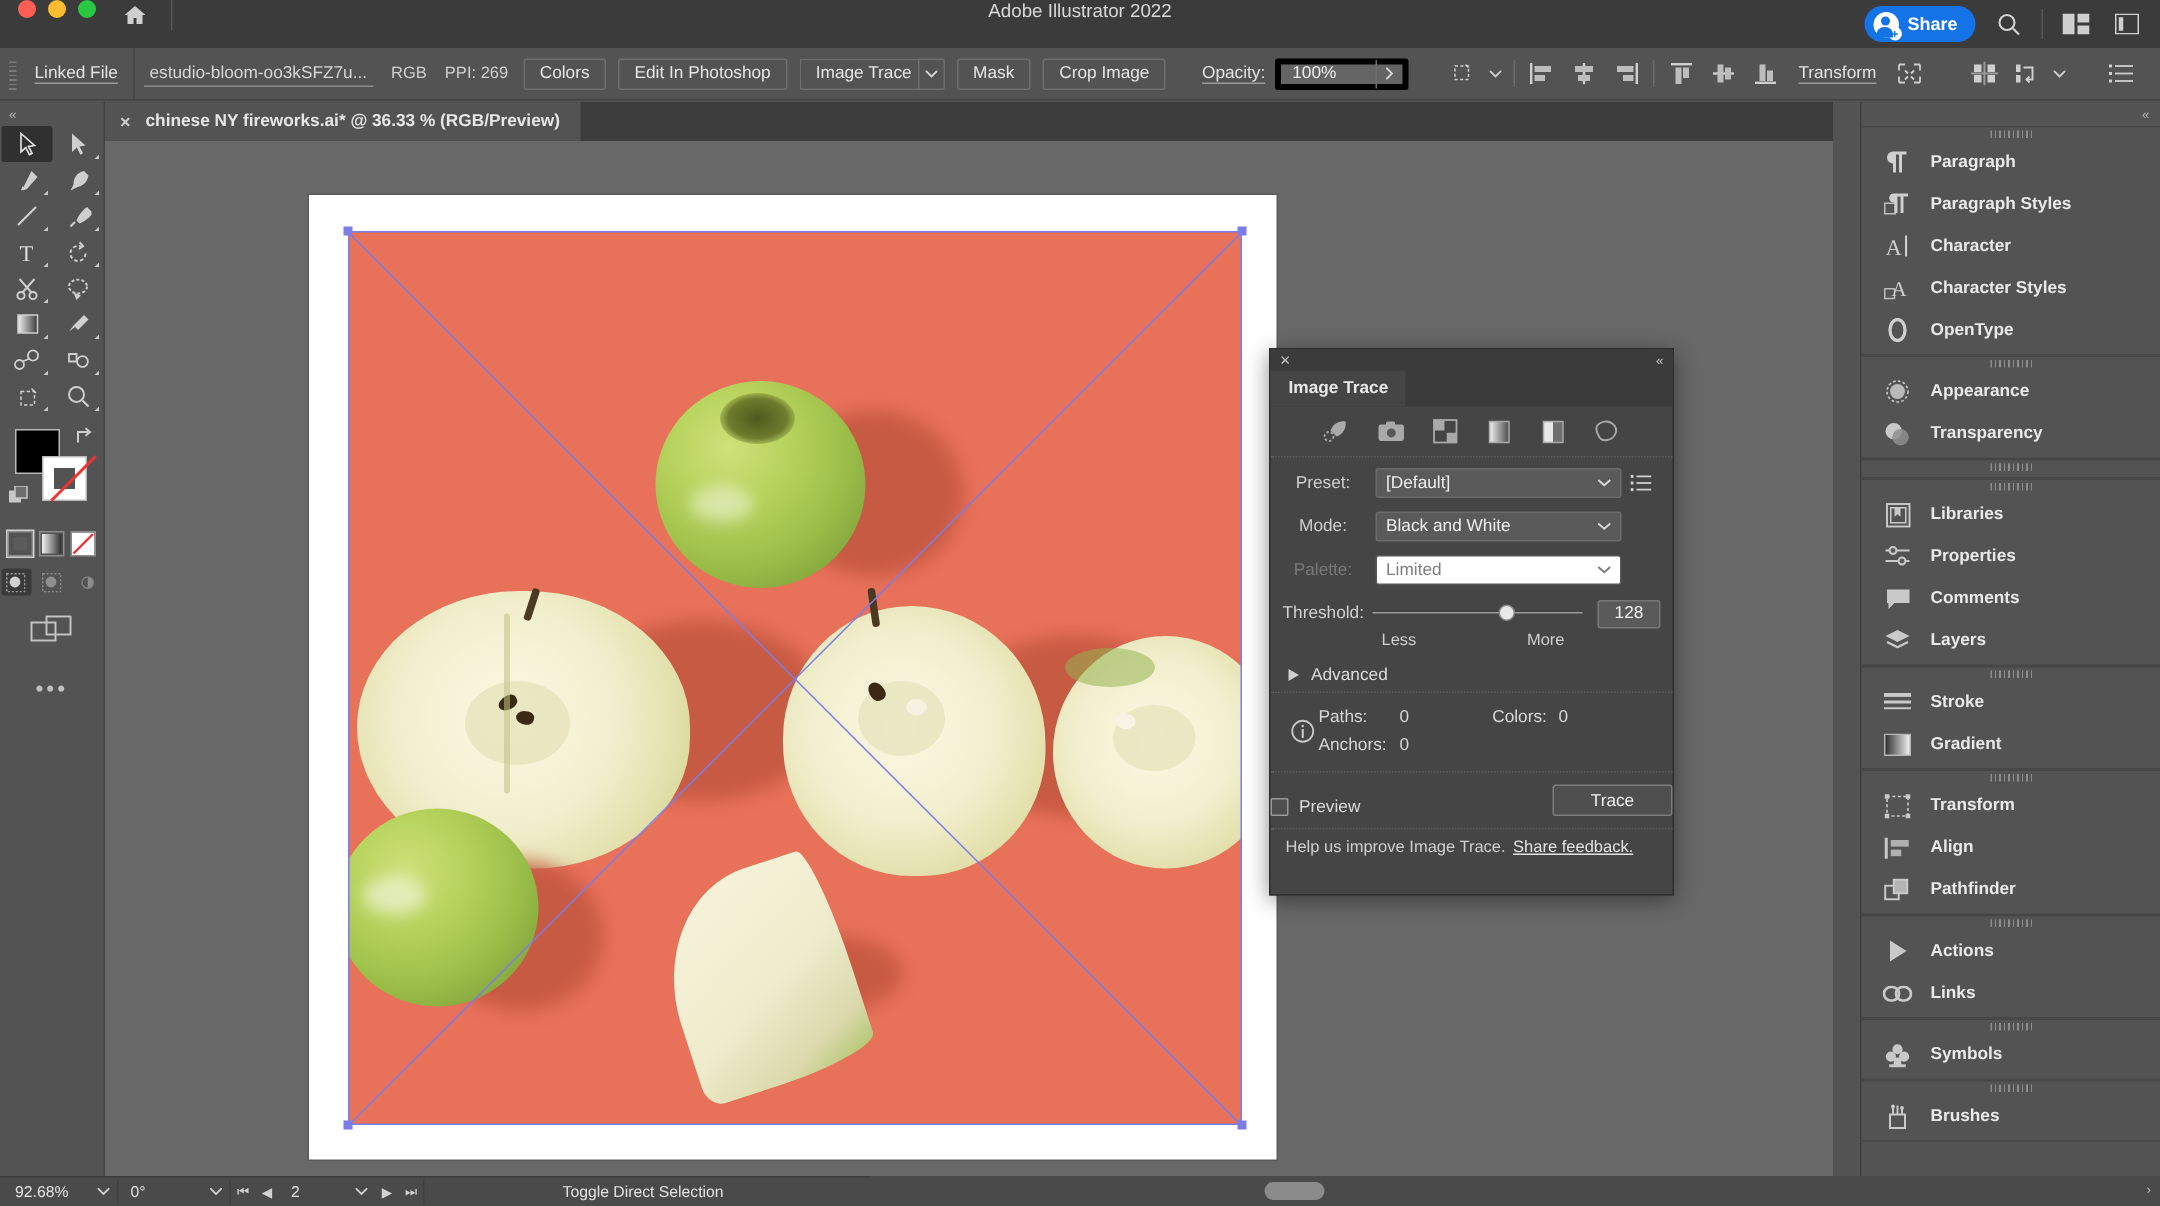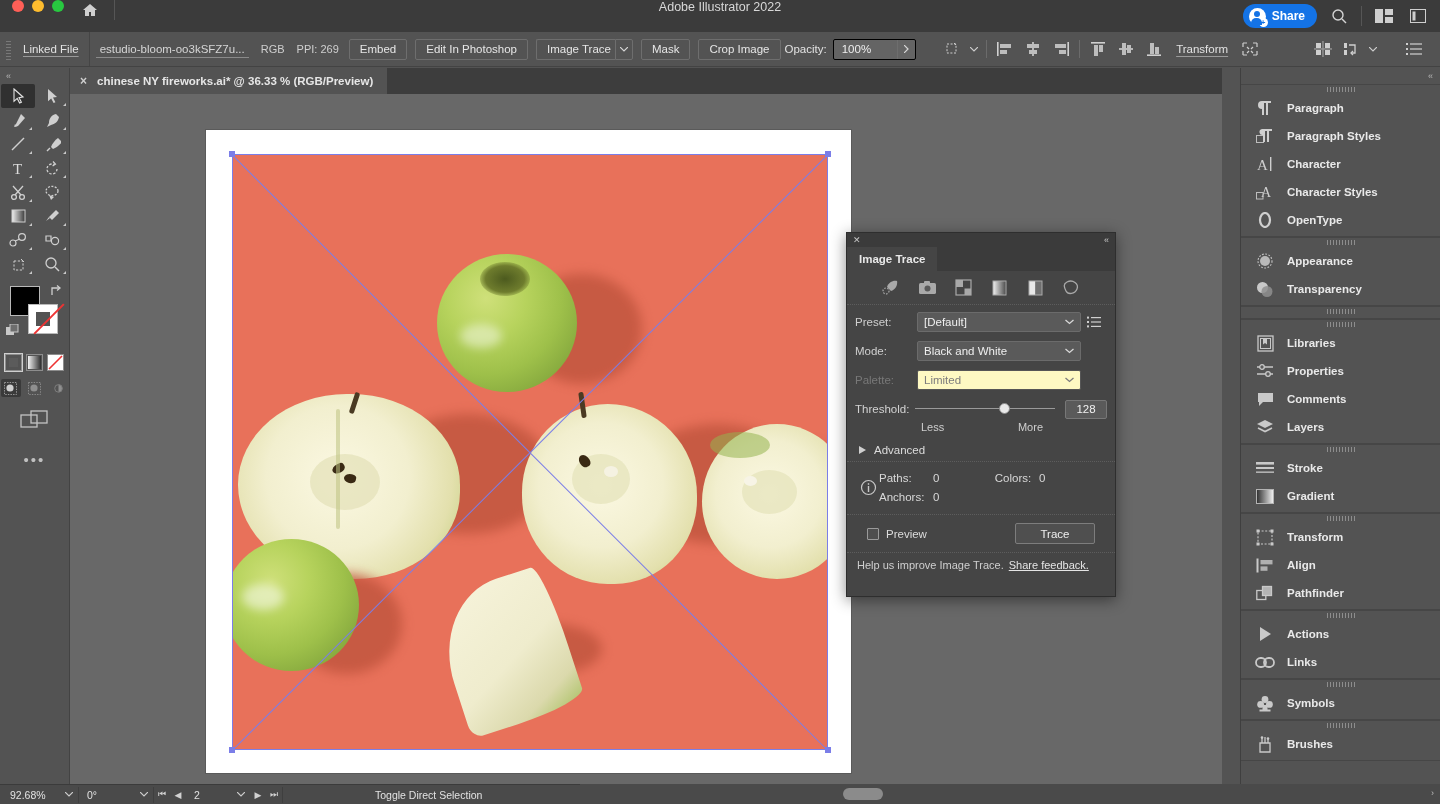--- a/index.html
+++ b/index.html
@@ -60,23 +60,23 @@
   .cb-btn{
     height:21px; border:1px solid #6e6e6e; border-radius:2px;
     color:#e6e6e6; font-size:11.5px; display:flex;align-items:center;
     padding:0 10px; margin:0 4px; background:#535353;
   }
   .cb-btn.split{ padding-right:4px; margin-right:0; border-right:none; border-radius:2px 0 0 2px;}
   .cb-split-arrow{
     height:21px; width:18px; border:1px solid #6e6e6e; border-radius:0 2px 2px 0;
     display:flex;align-items:center;justify-content:center;margin-right:4px; background:#535353;
   }
-  .opacity-label{font-size:11.5px;color:#e2e2e2;text-underline-offset:3px;text-decoration-color:#9a9a9a;margin-left:0;}
+  .opacity-label{font-size:11.5px;color:#e2e2e2;text-decoration:underline;text-underline-offset:3px;text-decoration-color:#9a9a9a;margin-left:20px;}
   .opacity-box{
-    margin-left:6px;height:21px;background:#646464;border:1px solid #000000;border-radius:2px;
+    margin-left:6px;height:21px;background:#646464;border:4px solid #000000;border-radius:2px;
     display:flex;align-items:center;
   }
   .opacity-val{font-size:11.5px;color:#eee;padding:0 26px 0 8px;}
   .opacity-arrow{width:18px;height:19px;display:flex;align-items:center;justify-content:center;border-left:1px solid #6e6e6e;}
   .cb-icon{width:26px;height:24px;display:flex;align-items:center;justify-content:center;margin:0 1px;}
   .cb-group{display:flex;align-items:center;}
   .vdiv{width:1px;height:18px;background:#6b6b6b;margin:0 4px;}
 
   
   .tabbar{
@@ -160,28 +160,28 @@
   }
   .it-titlebar{height:14px;background:#3b3b3b;display:flex;align-items:center;justify-content:space-between;padding:0 6px;}
   .it-x{font-size:9px;color:#c6c6c6;}
   .it-chev{font-size:9px;color:#c6c6c6;}
   .it-tabs{height:24px;background:#3b3b3b;display:flex;align-items:flex-end;}
   .it-tab{height:24px;padding:0 12px;background:#454545;display:flex;align-items:center;
     font-size:11.5px;color:#e8e8e8;font-weight:bold;}
   .it-iconrow{height:34px;display:flex;align-items:center;justify-content:center;gap:16px;border-bottom:1px dotted #5d5d5d;}
   .it-ico{width:20px;height:18px;display:flex;align-items:center;justify-content:center;}
   .it-row{display:flex;align-items:center;height:25px;margin-top:4px;padding:0 8px;}
-  .it-lbl{width:62px;text-align:left;font-size:11.5px;color:#cfcfcf;padding-right:8px;}
+  .it-lbl{width:62px;text-align:center;font-size:11.5px;color:#cfcfcf;padding-right:8px;}
   .it-lbl.dim{color:#787878;}
   .it-select{
     flex:1;height:20px;background:#5a5a5a;border:1px solid #6b6b6b;border-radius:2px;
     display:flex;align-items:center;justify-content:space-between;padding:0 6px;
     font-size:11.5px;color:#efefef;
   }
-  .it-select.dim{background:#fef9c3;border-color:#565656;color:#7d7d7d;}
+  .it-select.dim{background:#ffffff;border-color:#565656;color:#7d7d7d;}
   .it-side{width:26px;display:flex;align-items:center;justify-content:center;}
   .thr-row{display:flex;align-items:center;padding:0 8px;height:22px;margin-top:6px;}
   .thr-lbl{font-size:11.5px;color:#d2d2d2;padding-right:6px;}
   .slider{position:relative;flex:1;height:14px;}
   .slider .track{position:absolute;top:6px;left:0;right:0;height:1px;background:#9a9a9a;}
   .slider .knob{position:absolute;top:1px;left:60%;width:11px;height:11px;border-radius:50%;
     background:#e9e9e9;border:1px solid #8a8a8a;}
   .thr-box{width:42px;height:19px;margin-left:10px;background:#5a5a5a;border:1px solid #777;
     border-radius:2px;color:#f0f0f0;font-size:11.5px;display:flex;align-items:center;justify-content:center;}
   .lessmore{display:flex;justify-content:space-between;padding:0 72px 0 74px;font-size:11px;color:#cfcfcf;margin-top:1px;}
@@ -189,21 +189,21 @@
     border-bottom:1px dotted #5d5d5d;}
   .adv-tri{width:0;height:0;border-left:7px solid #cfcfcf;border-top:4.5px solid transparent;border-bottom:4.5px solid transparent;}
   .adv-lbl{font-size:11.5px;color:#dcdcdc;}
   .info-block{display:flex;align-items:center;padding:6px 10px 8px 10px;border-bottom:1px dotted #5d5d5d;}
   .info-i{width:22px;height:22px;display:flex;align-items:center;justify-content:center;}
   .info-grid{flex:1;font-size:11.5px;color:#d8d8d8;}
   .ig-row{display:flex;height:19px;align-items:center;}
   .ig-k{width:54px;}
   .ig-v{width:54px;}
   .ig-k2{width:52px;text-align:center;}
-  .bottom-row{display:flex;align-items:center;justify-content:space-between;padding:8px 20px;}
+  .bottom-row{display:flex;align-items:flex-end;justify-content:space-between;padding:8px 0;}
   .chk{display:flex;align-items:center;gap:7px;font-size:11.5px;color:#dcdcdc;}
   .chk .box{width:12px;height:12px;border:1px solid #9a9a9a;background:#4e4e4e;border-radius:1px;}
   .trace-btn{width:80px;height:21px;border:1px solid #7d7d7d;border-radius:2px;background:#4f4f4f;
     display:flex;align-items:center;justify-content:center;font-size:11.5px;color:#efefef;}
   .help-row{border-top:1px dotted #5d5d5d;padding:6px 10px;font-size:11px;color:#cfcfcf;display:flex;gap:5px;}
   .help-link{text-decoration:underline;color:#e4e4e4;}
 
   
   .dock{
     position:absolute;right:0;top:68px;width:200px;height:716px;background:#535353;
@@ -287,21 +287,21 @@
     </div>
   </div>
 
   <div class="controlbar">
     <div class="grip"></div>
     <div class="cb-label">Linked File</div>
     <div class="cb-sep"></div>
     <div class="cb-field">estudio-bloom-oo3kSFZ7u...</div>
     <div class="cb-plain">RGB</div>
     <div class="cb-plain">PPI: 269</div>
-    <div class="cb-btn">Embed</div>
+    <div class="cb-btn">Colors</div>
     <div class="cb-btn">Edit In Photoshop</div>
     <div class="cb-btn split">Image Trace</div>
     <div class="cb-split-arrow">
       <svg width="8" height="5" viewBox="0 0 8 5">
           <path d="M0 0l4 4 4-4" fill="none" stroke="#d8d8d8" stroke-width="1.2"></path>
         </svg>
     </div>
     <div class="cb-btn">Mask</div>
     <div class="cb-btn">Crop Image</div>
     <div class="opacity-label">Opacity:</div>

